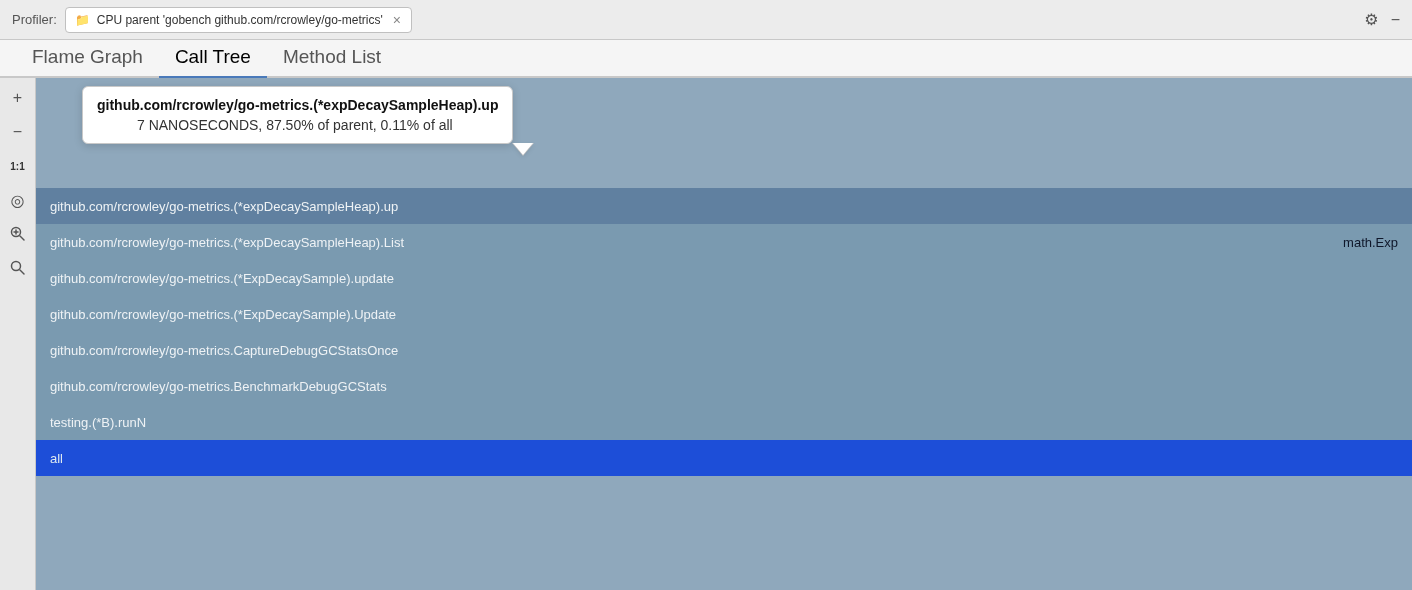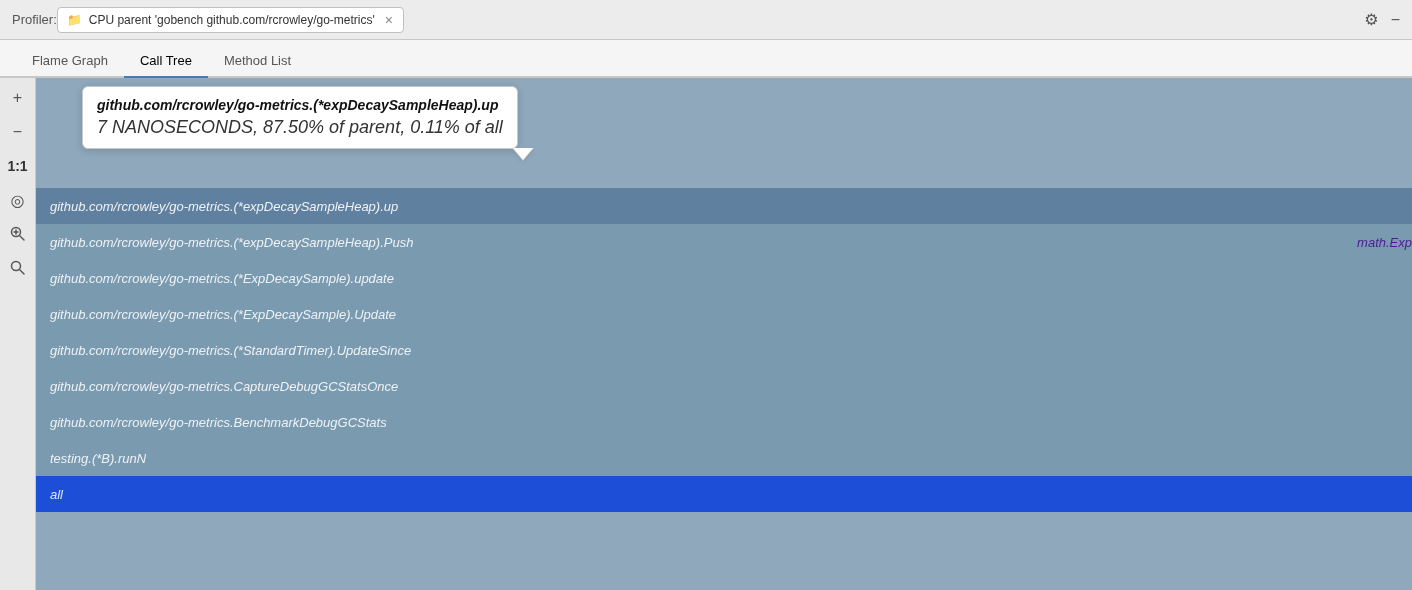--- a/index.html
+++ b/index.html
@@ -13,20 +13,21 @@
     }
 
     
     .top-bar {
       display: flex;
       align-items: center;
       height: 40px;
       background: #ececec;
       border-bottom: 1px solid #c8c8c8;
       padding: 0 12px;
+      gap: 8px;
     }
     .profiler-label {
       color: #555;
       font-size: 13px;
     }
     .tab-profile {
       display: flex;
       align-items: center;
       background: #ffffff;
       border: 1px solid #c0c0c0;
@@ -63,21 +64,21 @@
     .tabs-bar {
       display: flex;
       align-items: flex-end;
       height: 38px;
       background: #f5f5f5;
       border-bottom: 2px solid #c8c8c8;
       padding: 0 0 0 16px;
     }
     .tab {
       padding: 8px 16px;
-      font-size: 13px;
+      font-size: 19px;
       color: #555;
       cursor: pointer;
       border-bottom: 2px solid transparent;
       margin-bottom: -2px;
     }
     .tab.active {
       color: #000;
       border-bottom: 2px solid #4a7aba;
       font-weight: 500;
       text-align: center;
@@ -112,21 +113,20 @@
       cursor: pointer;
       border-radius: 3px;
     }
 
     
     .call-tree-area {
       flex: 1;
       position: relative;
       overflow: hidden;
       background: #8fa8bc;
-      font-style: italic;
     }
 
     
     .tooltip {
       position: absolute;
       top: 8px;
       left: 46px;
       background: white;
       border: 1px solid #c8c8c8;
       border-radius: 6px;
@@ -135,22 +135,23 @@
       z-index: 10;
       max-width: 860px;
     }
     .tooltip-title {
       font-weight: bold;
       font-size: 14px;
       color: #111;
       margin-bottom: 4px;
     }
     .tooltip-subtitle {
-      font-size: 18px;
+      font-size: 14px;
       color: #333;
+      margin-left: 40px;
     }
     .tooltip-arrow {
       position: absolute;
       bottom: -12px;
       left: 430px;
       width: 0;
       height: 0;
       border-left: 10px solid transparent;
       border-right: 10px solid transparent;
       border-top: 12px solid white;
@@ -195,21 +196,22 @@
       background: #1d4ed8;
       color: #dde8f0;
     }
 
     .ct-row .row-text {
       flex: 1;
       white-space: nowrap;
       overflow: hidden;
     }
     .ct-row .row-extra {
-      color: #4c1d95;
+      padding-right: 14px;
+      color: #0f172a;
       font-size: 13px;
     }
   </style>
 </head>
 <body>
 
 <div class="top-bar">
   <span class="profiler-label">Profiler:</span>
   <div class="tab-profile">
     <span class="folder-icon">📁</span>
@@ -232,21 +234,21 @@
   <div class="tab">
     <span>Method List</span>
   </div>
 </div>
 
 <div class="main-content">
 
   <div class="sidebar">
     <div class="sidebar-icon">+</div>
     <div class="sidebar-icon">−</div>
-    <div class="sidebar-icon" style="font-size:14px; font-weight:bold; color:#333;text-align:right;">1:1</div>
+    <div class="sidebar-icon" style="font-size:10px; font-weight:bold; color:#333;text-align:right;">1:1</div>
     <div class="sidebar-icon">◎</div>
     <div class="sidebar-icon" style="font-size:14px;">
       <svg width="16" height="16" viewBox="0 0 16 16" fill="none" xmlns="http://www.w3.org/2000/svg">
         <circle cx="6" cy="6" r="4.5" stroke="#555" stroke-width="1.5"></circle>
         <line x1="10" y1="10" x2="14" y2="14" stroke="#555" stroke-width="1.5" stroke-linecap="round"></line>
         <line x1="4" y1="6" x2="8" y2="6" stroke="#555" stroke-width="1.5" stroke-linecap="round"></line>
         <line x1="6" y1="4" x2="6" y2="8" stroke="#555" stroke-width="1.5" stroke-linecap="round"></line>
       </svg>
     </div>
     <div class="sidebar-icon" style="font-size:14px;">
@@ -267,39 +269,35 @@
     </div>
 
     <div class="call-tree-rows">
 
       <div class="ct-row selected">
         <span class="row-text">github.com/rcrowley/go-metrics.(*expDecaySampleHeap).up</span>
         <span class="row-extra"></span>
       </div>
 
       <div class="ct-row dark">
-        <span class="row-text">github.com/rcrowley/go-metrics.(*expDecaySampleHeap).Push</span>
+        <span class="row-text">github.com/rcrowley/go-metrics.(*expDecaySampleHeap).List</span>
         <span class="row-extra">math.Exp</span>
       </div>
 
       <div class="ct-row dark">
         <span class="row-text">github.com/rcrowley/go-metrics.(*ExpDecaySample).update</span>
         <span class="row-extra"></span>
       </div>
 
       <div class="ct-row dark">
         <span class="row-text">github.com/rcrowley/go-metrics.(*ExpDecaySample).Update</span>
         <span class="row-extra"></span>
       </div>
 
 
-      <div class="ct-row dark">
-        <span class="row-text">github.com/rcrowley/go-metrics.(*StandardTimer).UpdateSince</span>
-        <span class="row-extra"></span>
-      </div>
 
       <div class="ct-row dark">
         <span class="row-text">github.com/rcrowley/go-metrics.CaptureDebugGCStatsOnce</span>
         <span class="row-extra"></span>
       </div>
 
       <div class="ct-row dark">
         <span class="row-text">github.com/rcrowley/go-metrics.BenchmarkDebugGCStats</span>
         <span class="row-extra"></span>
       </div>

